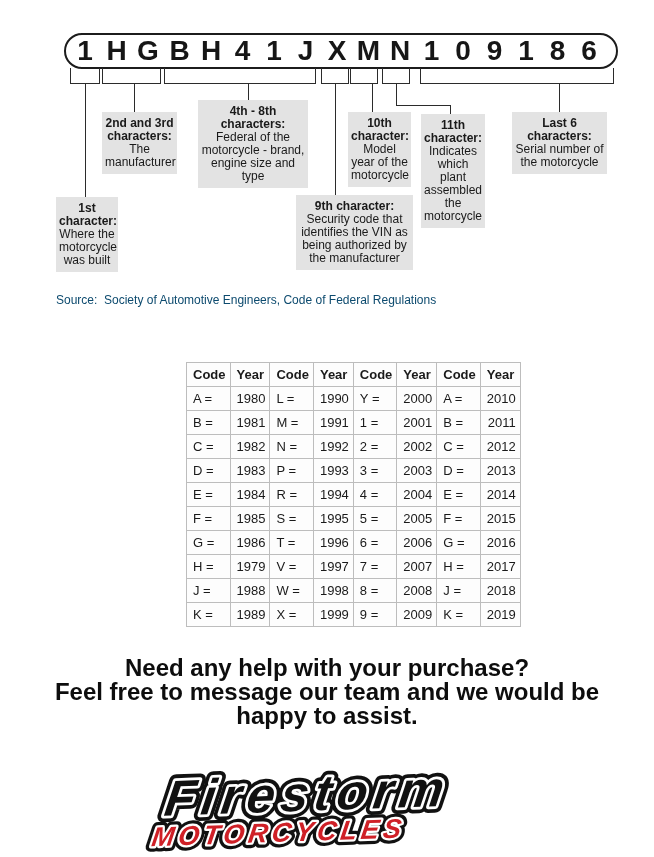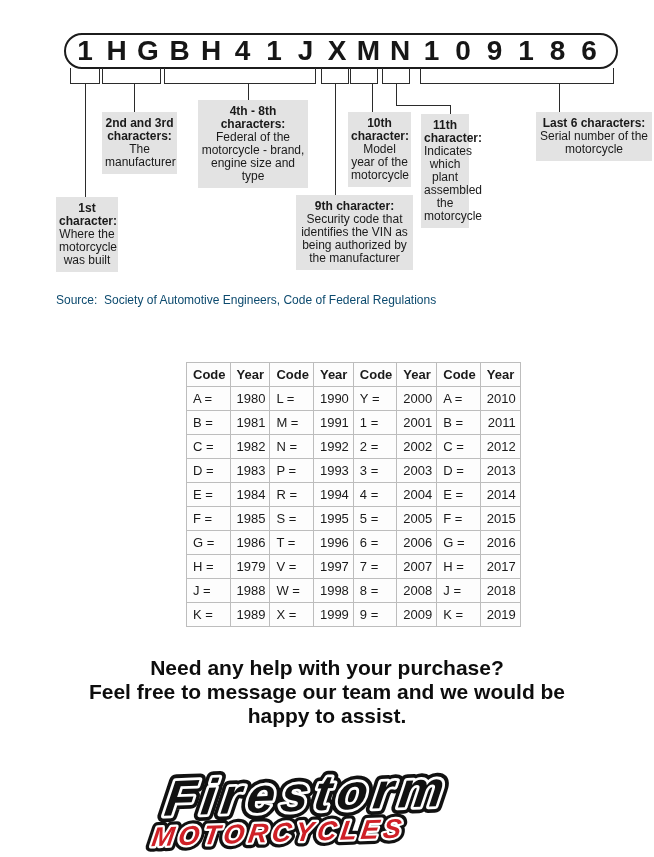--- a/index.html
+++ b/index.html
@@ -46,40 +46,40 @@
   .callout{
     position:absolute;background:#e3e3e3;text-align:center;
     font-size:12px;line-height:13px;padding:5px 3px;box-sizing:border-box;color:#1a1a1a;
   }
   .co-title{font-weight:bold;}
   .co1  {left:56px; top:197px;width:62px}
   .co23 {left:102px;top:112px;width:75px}
   .co48 {left:198px;top:100px;width:110px}
   .co9  {left:296px;top:195px;width:117px}
   .co10 {left:348px;top:112px;width:63px}
-  .co11 {left:421px;top:114px;width:48px}
-  .co16 {left:536px;top:112px;width:116px}
+  .co11 {left:421px;top:114px;width:64px}
+  .co16 {left:512px;top:112px;width:95px}
   
   .source{position:absolute;left:56px;top:293px;font-size:12px;color:#0c4a6e;white-space:pre;}
   
   .year-table{
     position:absolute;left:186px;top:362px;border-collapse:collapse;
     font-size:13px;color:#1a1a1a;background:#fdfdfd;
   }
   .year-table th,.year-table td{
     border:1px solid #bdbdbd;padding:4px 4px 4px 6px;text-align:left;
     font-weight:normal;white-space:nowrap;
   }
   .year-table th{font-weight:bold;margin-top:31px;}
   .year-table td.code,.year-table th.code{min-width:26px;}
   .year-table td.year,.year-table th.year{min-width:28px;text-align:right;}
   
   .help{
     position:absolute;left:0;top:656px;width:654px;text-align:center;
-    font-weight:bold;font-size:21px;line-height:24px;color:#0d0d0d;
+    font-weight:bold;font-size:24px;line-height:24px;color:#0d0d0d;
   }
   
   .logo{position:absolute;left:134px;top:758px;width:390px;height:96px;}
 </style>
 </head>
 <body>
 
 <div class="page">
 
   <div class="vin-pill">

